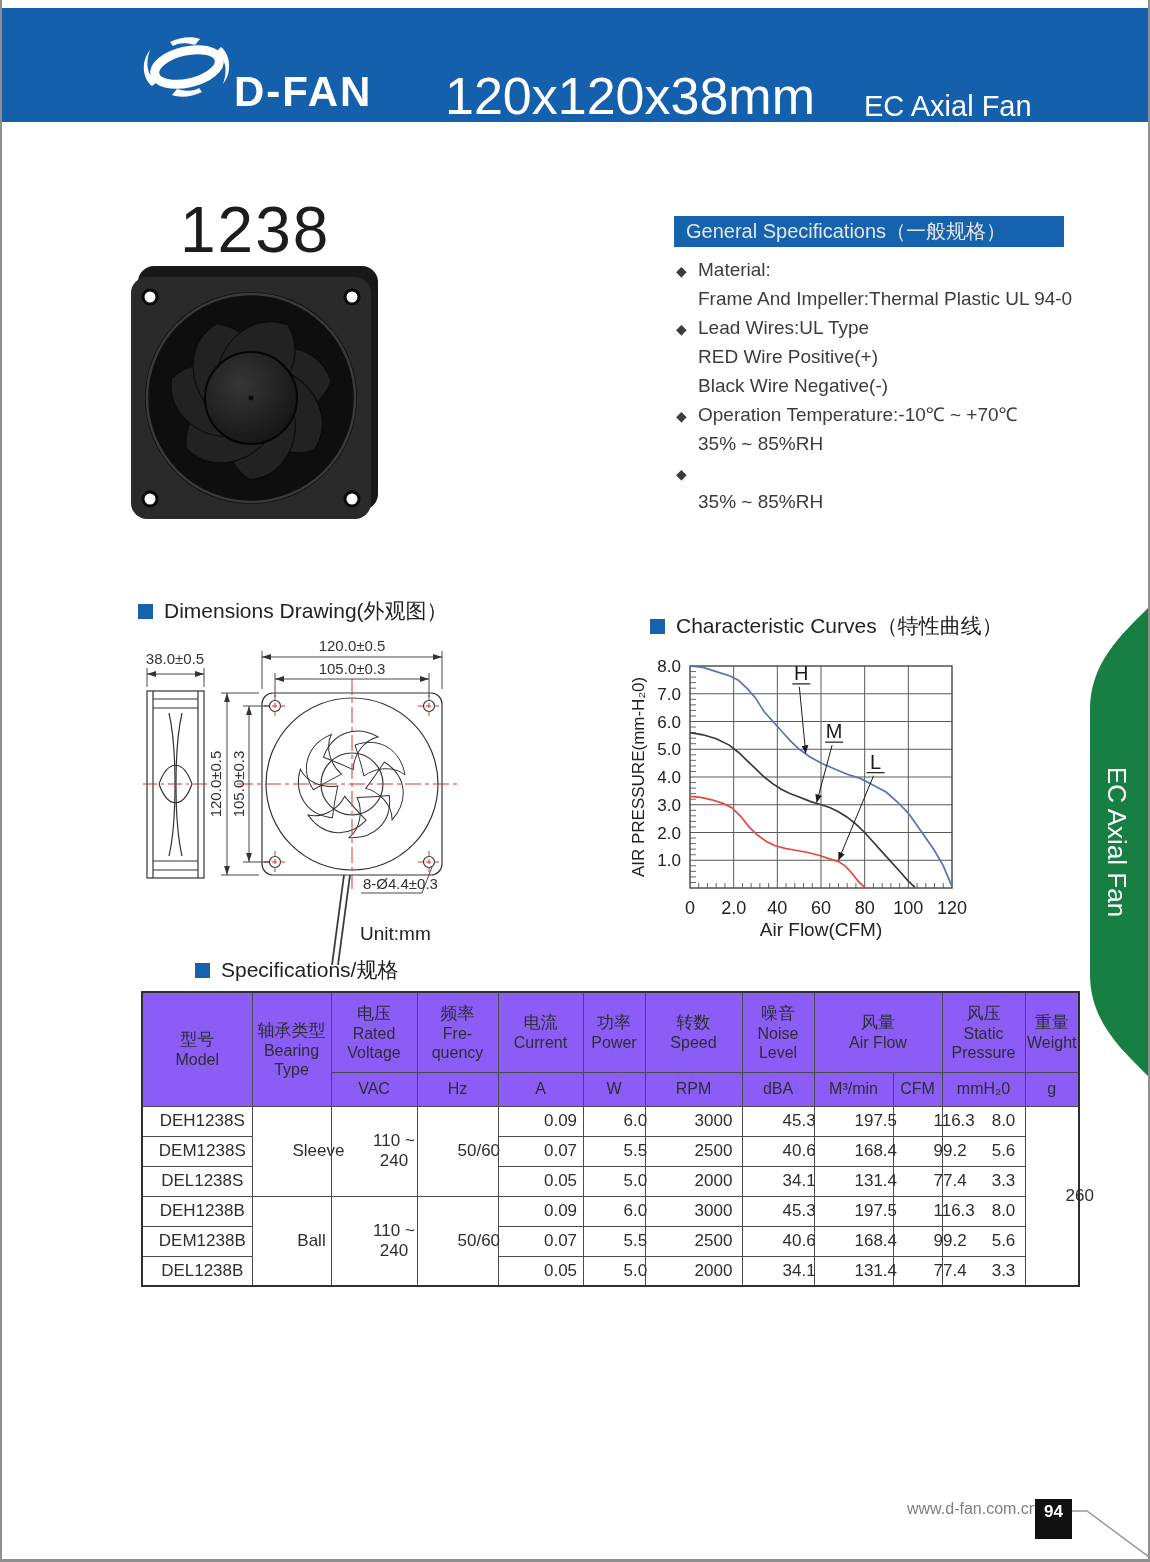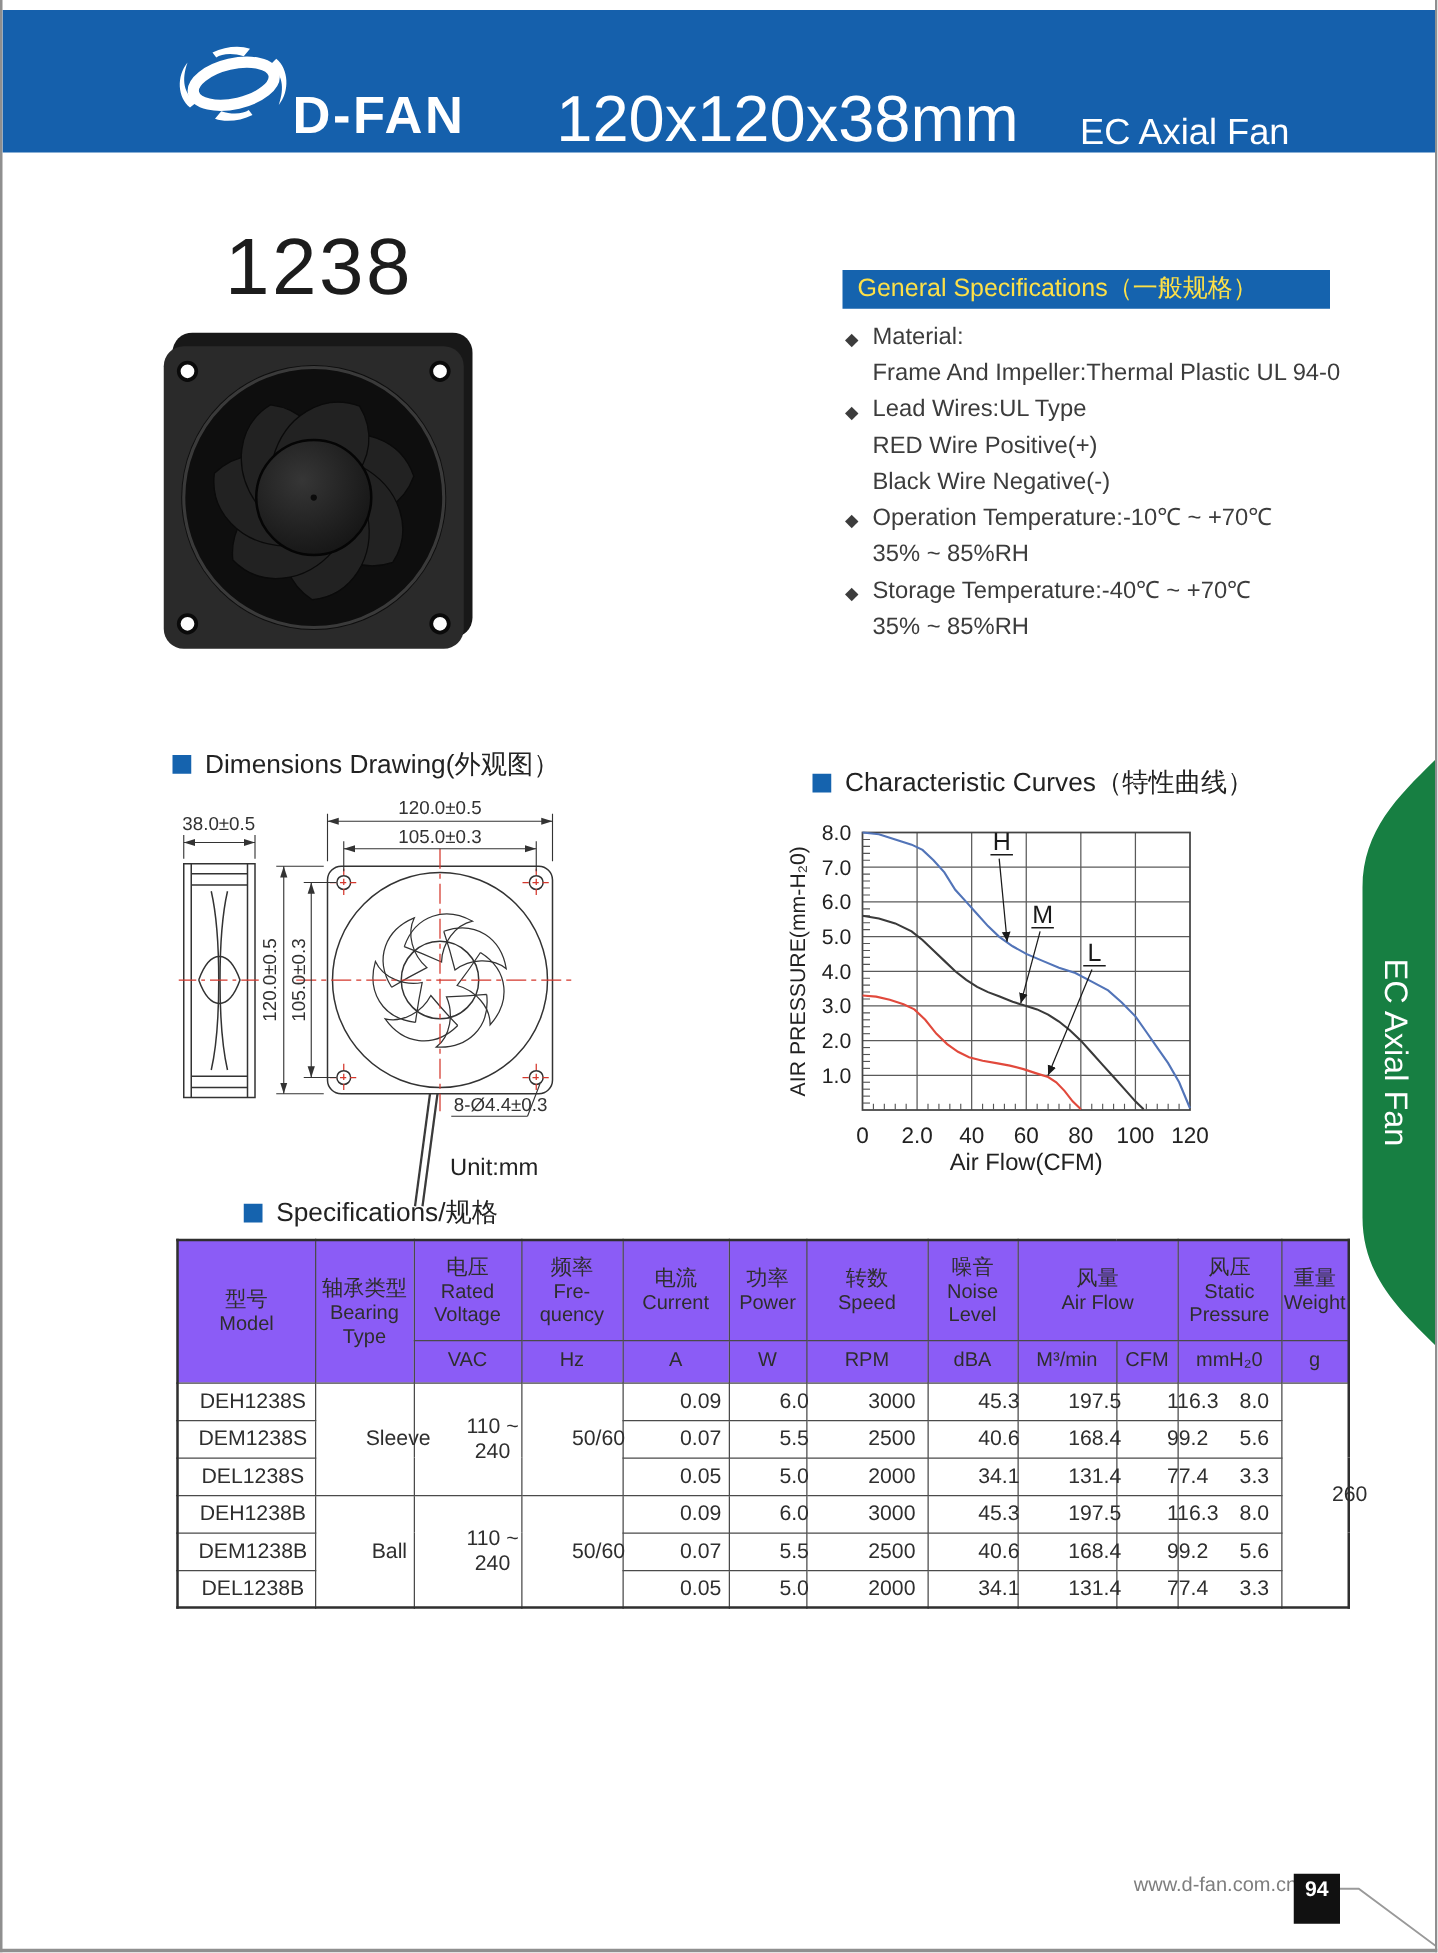--- a/index.html
+++ b/index.html
@@ -6,24 +6,24 @@
   .page{position:relative;width:1150px;height:1562px;background:#fff;overflow:hidden;
         font-family:"Liberation Sans",sans-serif;box-sizing:border-box;
         border-left:2px solid #8f8f8f;border-right:2px solid #8f8f8f;border-bottom:3px solid #8f8f8f;}
   
   .hdr{position:absolute;left:0;top:8px;width:100%;height:114px;background:#1560ac;}
   .hdr .logo{position:absolute;left:138px;top:26px;}
   .hdr .brand{position:absolute;left:232px;top:60px;color:#fff;font-size:42px;font-weight:bold;letter-spacing:2px;}
   .hdr .size{position:absolute;left:443px;top:58px;color:#fff;font-size:52px;font-weight:400;letter-spacing:0px;}
   .hdr .cat{position:absolute;left:862px;top:82px;color:#fff;font-size:29px;font-weight:500;}
   
-  .model-no{position:absolute;left:178px;top:176px;font-size:64px;color:#1c1c1c;letter-spacing:2px;}
+  .model-no{position:absolute;left:178px;top:193px;font-size:64px;color:#1c1c1c;letter-spacing:2px;}
   .fan-photo{position:absolute;left:128px;top:266px;}
   
-  .gs-bar{position:absolute;left:672px;top:216px;width:390px;height:31px;background:#1563ae;color:#fde047;
+  .gs-bar{position:absolute;left:672px;top:216px;width:390px;height:31px;background:#1563ae;color:#e5e5e5;
           font-size:20px;line-height:31px;padding-left:12px;box-sizing:border-box;}
   .gs-list{position:absolute;left:674px;top:256px;width:420px;font-size:19px;color:#3c3c3c;}
   .gs-line{display:flex;line-height:27px;}
   .gs-dia{width:22px;font-size:14px;flex:none;padding-top:2px;}
   
   .sec{position:absolute;font-size:21px;color:#222;display:flex;align-items:center;gap:11px;}
   .sec .sq{width:15px;height:15px;background:#1563ae;flex:none;}
   #sec-dim{left:112px;top:597px;padding-left:24px;}
   #sec-curves{left:648px;top:600px;margin-top:12px;}
   #sec-specs{left:152px;top:956px;margin-left:41px;}
@@ -143,21 +143,20 @@
       <div class="gs-line">
         <span class="gs-dia">◆</span>
         <span>Operation Temperature:-10℃ ~ +70℃</span>
       </div>
       <div class="gs-line">
         <span class="gs-dia" style="visibility: hidden;">◆</span>
         <span>35% ~ 85%RH</span>
       </div>
       <div class="gs-line">
         <span class="gs-dia">◆</span>
-        <span>Storage Temperature:-40℃ ~ +70℃</span>
       </div>
       <div class="gs-line">
         <span class="gs-dia" style="visibility: hidden;">◆</span>
         <span>35% ~ 85%RH</span>
       </div>
     </div>
 
   <div class="sec" id="sec-dim">
     <span class="sq"></span>
     <span>Dimensions Drawing(外观图）</span>

